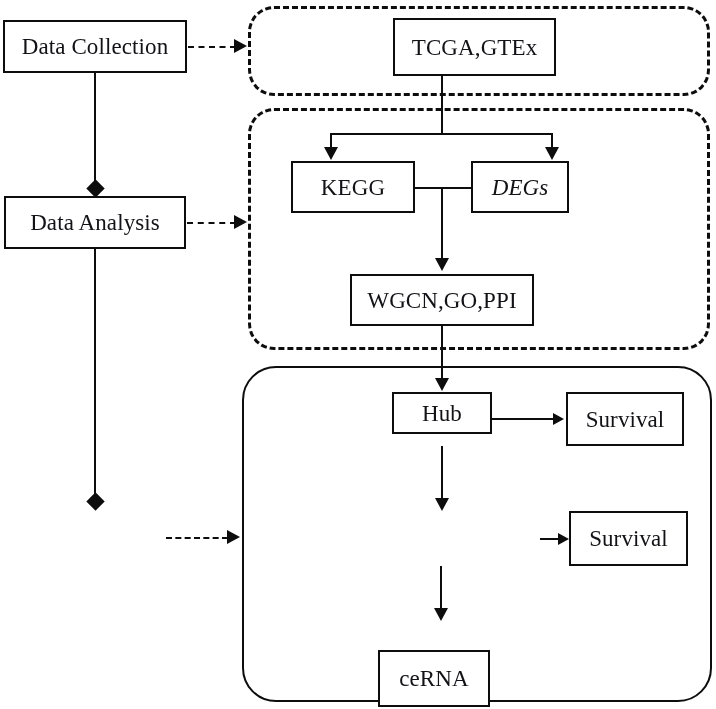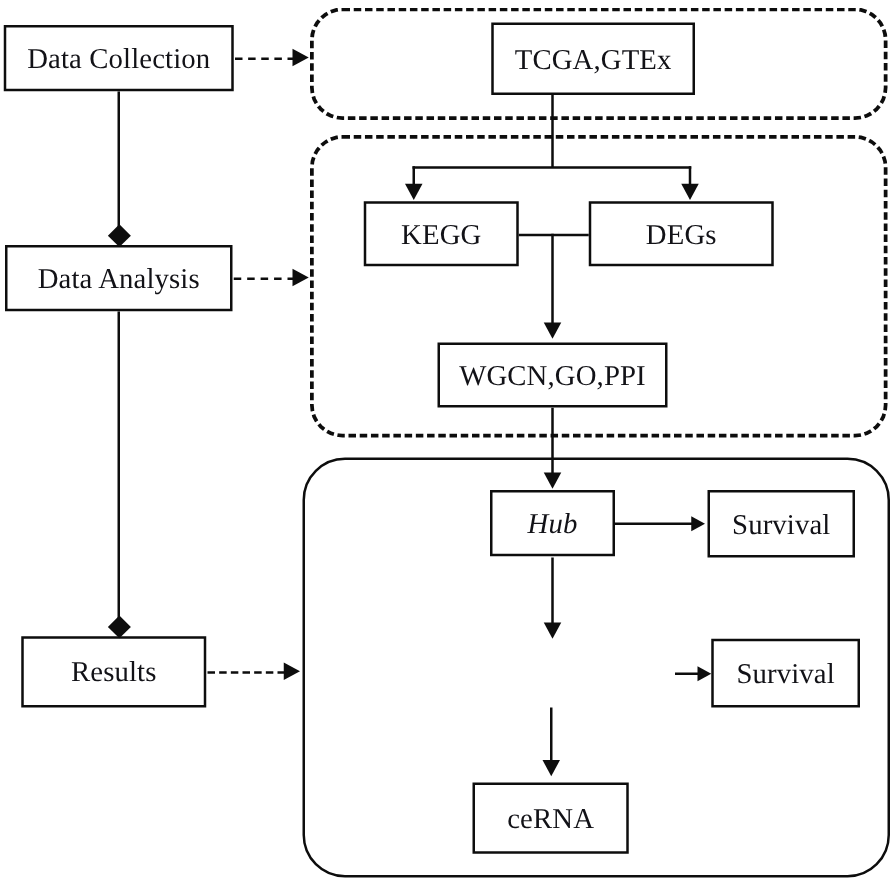--- a/index.html
+++ b/index.html
@@ -104,23 +104,20 @@
   <div class="group solid" style="left:242px; top:366px; width:470px; height:336px;"></div>
 
   <div class="node" style="left:4px; top:196px; width:182px; height:53px;">
     <span class="lbl">Data Analysis</span>
   </div>
 
   <div class="node" style="left:3px; top:20px; width:184px; height:53px;">
     <span class="lbl">Data Collection</span>
   </div>
 
-  <div class="node" style="left:17px; top:509px; width:148px; height:57px;">
-    <span class="lbl">Results</span>
-  </div>
 
   <div class="ln v" style="left:94px; top:73px; height:112px;"></div>
   <div class="diamond" style="left:89px; top:182px;"></div>
 
   <div class="ln v" style="left:94px; top:249px; height:249px;"></div>
   <div class="diamond" style="left:89px; top:495px;"></div>
 
   <div class="dln" style="left:188px; top:46px; width:48px;"></div>
   <div class="arrow right" style="left:234px; top:39px;"></div>
 
@@ -138,36 +135,36 @@
   <div class="ln h" style="left:330px; top:133px; width:223px;"></div>
   <div class="ln v" style="left:330px; top:133px; height:16px;"></div>
   <div class="arrow down" style="left:324px; top:147px;"></div>
   <div class="ln v" style="left:551px; top:133px; height:16px;"></div>
   <div class="arrow down" style="left:545px; top:147px;"></div>
 
   <div class="node" style="left:291px; top:161px; width:124px; height:52px;">
     <span class="lbl">KEGG</span>
   </div>
 
-  <div class="node" style="left:471px; top:161px; width:148px; height:52px;">
+  <div class="node" style="left:471px; top:161px; width:98px; height:52px;font-style:italic;">
     <span class="lbl">DEGs</span>
   </div>
 
   <div class="ln h" style="left:414px; top:187px; width:58px;"></div>
   <div class="ln v" style="left:441px; top:187px; height:73px;"></div>
   <div class="arrow down" style="left:435px; top:258px;"></div>
 
   <div class="node" style="left:350px; top:274px; width:184px; height:52px;">
     <span class="lbl">WGCN,GO,PPI</span>
   </div>
 
   <div class="ln v" style="left:441px; top:326px; height:54px;"></div>
   <div class="arrow down" style="left:435px; top:378px;"></div>
 
-  <div class="node" style="left:392px; top:392px; width:100px; height:53px;font-style:italic;">
+  <div class="node" style="left:392px; top:392px; width:100px; height:42px;">
     <span class="lbl">Hub</span>
   </div>
 
   <div class="node" style="left:566px; top:392px; width:118px; height:54px;">
     <span class="lbl">Survival</span>
   </div>
 
   <div class="ln h" style="left:492px; top:418px; width:64px;"></div>
   <div class="arrow thin-right" style="left:553px; top:413px;"></div>
 
@@ -178,17 +175,17 @@
   <div class="node" style="left:569px; top:511px; width:119px; height:55px;">
     <span class="lbl">Survival</span>
   </div>
 
   <div class="ln h" style="left:540px; top:538px; width:22px;"></div>
   <div class="arrow thin-right" style="left:558px; top:533px;"></div>
 
   <div class="ln v" style="left:440px; top:566px; height:46px;"></div>
   <div class="arrow down" style="left:434px; top:608px;"></div>
 
-  <div class="node" style="left:378px; top:626px; width:125px; height:57px;">
+  <div class="node" style="left:378px; top:650px; width:112px; height:57px;">
     <span class="lbl">ceRNA</span>
   </div>
 
 </div>
 
 </body></html>

